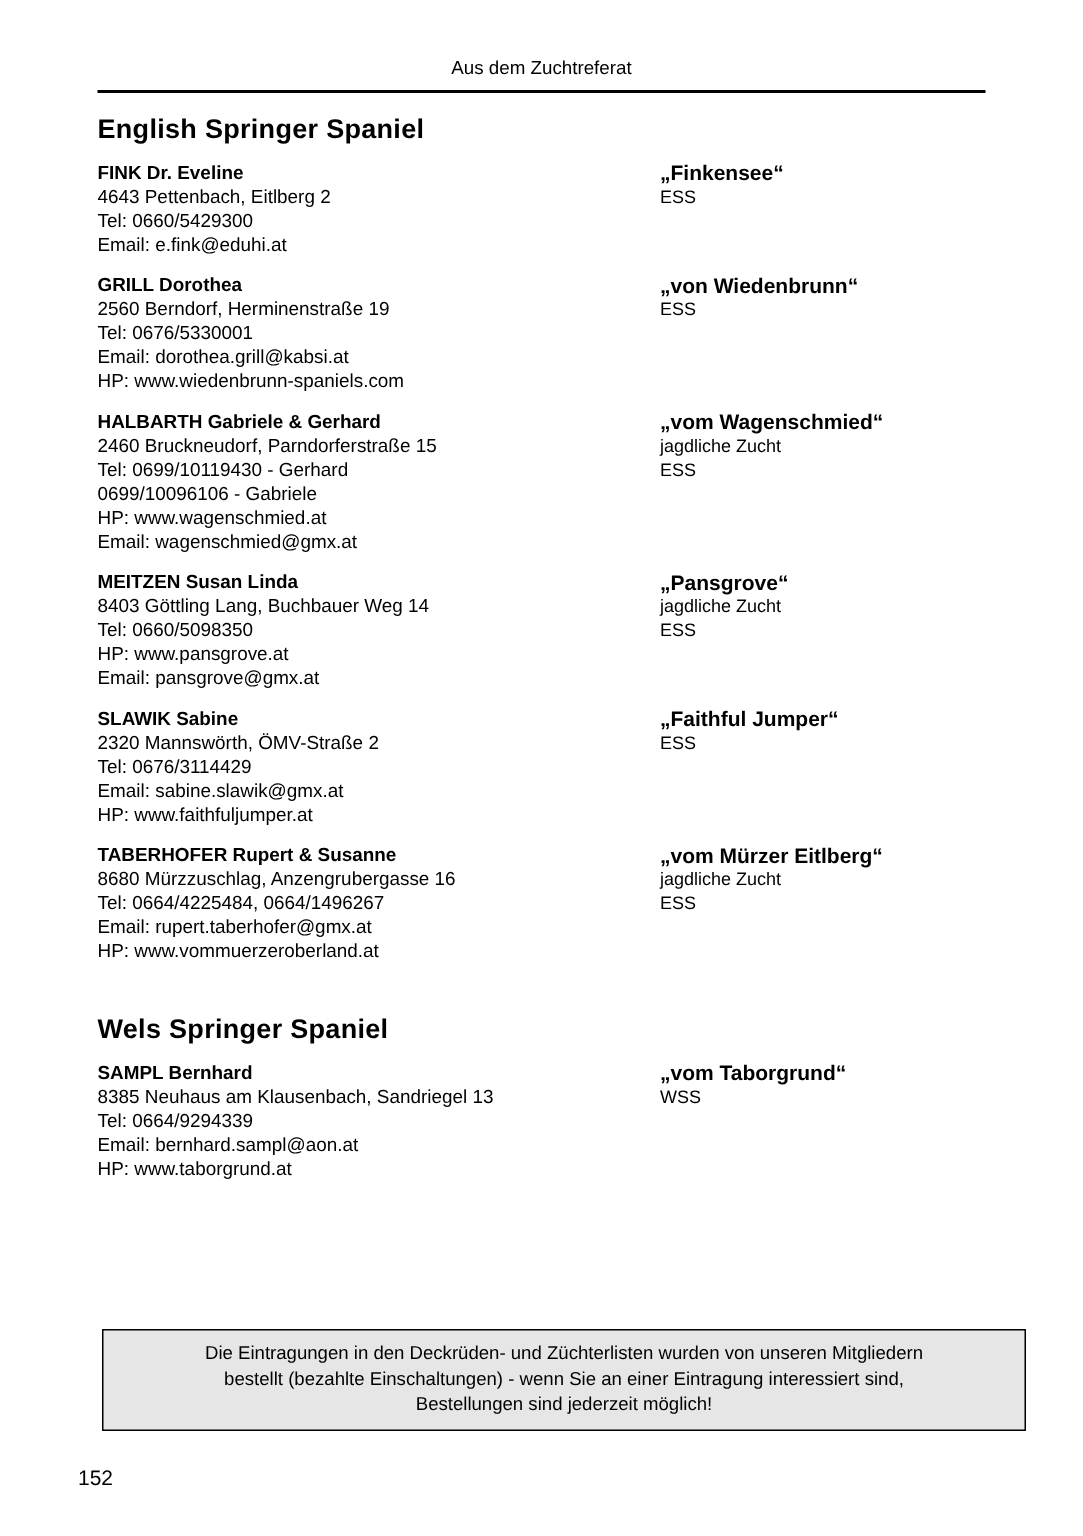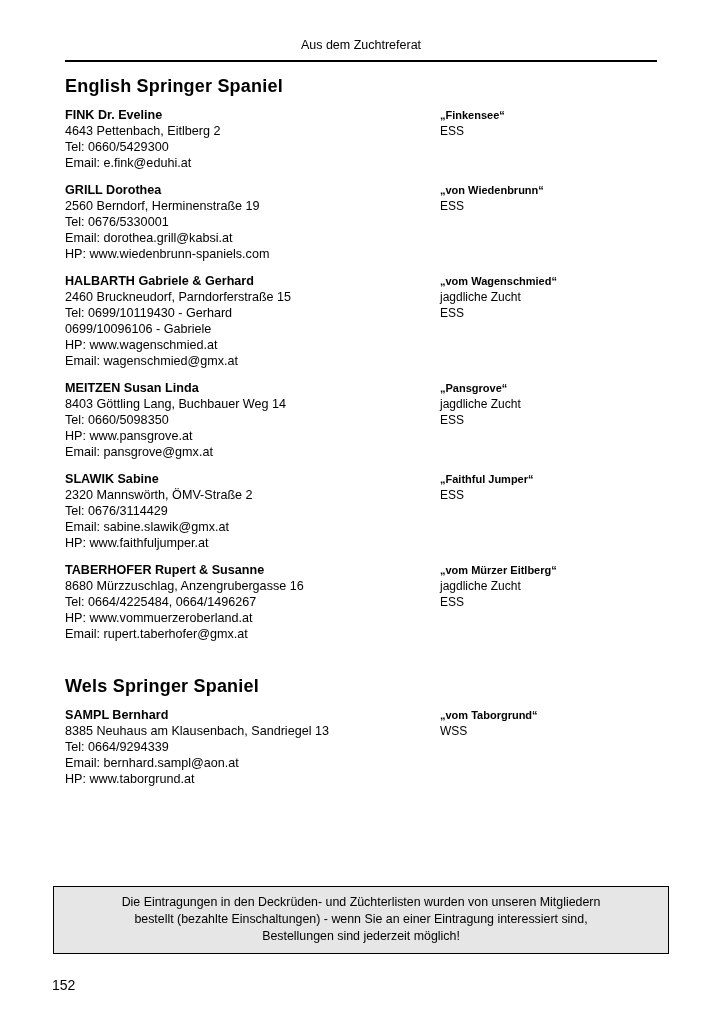--- a/index.html
+++ b/index.html
@@ -70,30 +70,30 @@
     font-weight: bold;
     font-size: 12.6px;
     line-height: 16px;
   }
   .line {
     font-size: 12.6px;
     line-height: 16px;
   }
   .kennel {
     font-weight: bold;
-    font-size: 11px;
+    font-size: 14px;
     line-height: 16px;
   }
   .rline {
     font-size: 12px;
     line-height: 16px;
   }
   .notice {
     position: absolute;
-    left: 53px;
+    left: 68px;
     top: 886px;
     width: 616px;
     box-sizing: border-box;
     border: 1px solid #000000;
     background: #e6e6e6;
     padding: 7px 10px 8px 10px;
     text-align: center;
     font-size: 12.4px;
     line-height: 17px;
   }
@@ -187,22 +187,22 @@
           <div class="kennel">„Faithful Jumper“</div>
           <div class="rline">ESS</div>
         </div>
       </div>
 
       <div class="entry">
         <div class="entry-left">
           <div class="name">TABERHOFER Rupert &amp; Susanne</div>
           <div class="line">8680 Mürzzuschlag, Anzengrubergasse 16</div>
           <div class="line">Tel: 0664/4225484, 0664/1496267</div>
+          <div class="line">Email: rupert.taberhofer@gmx.at</div>
           <div class="line">HP: www.vommuerzeroberland.at</div>
-          <div class="line">Email: rupert.taberhofer@gmx.at</div>
         </div>
         <div class="entry-right">
           <div class="kennel">„vom Mürzer Eitlberg“</div>
           <div class="rline">jagdliche Zucht</div>
           <div class="rline">ESS</div>
         </div>
       </div>
     </div>
 
     <div class="section">

